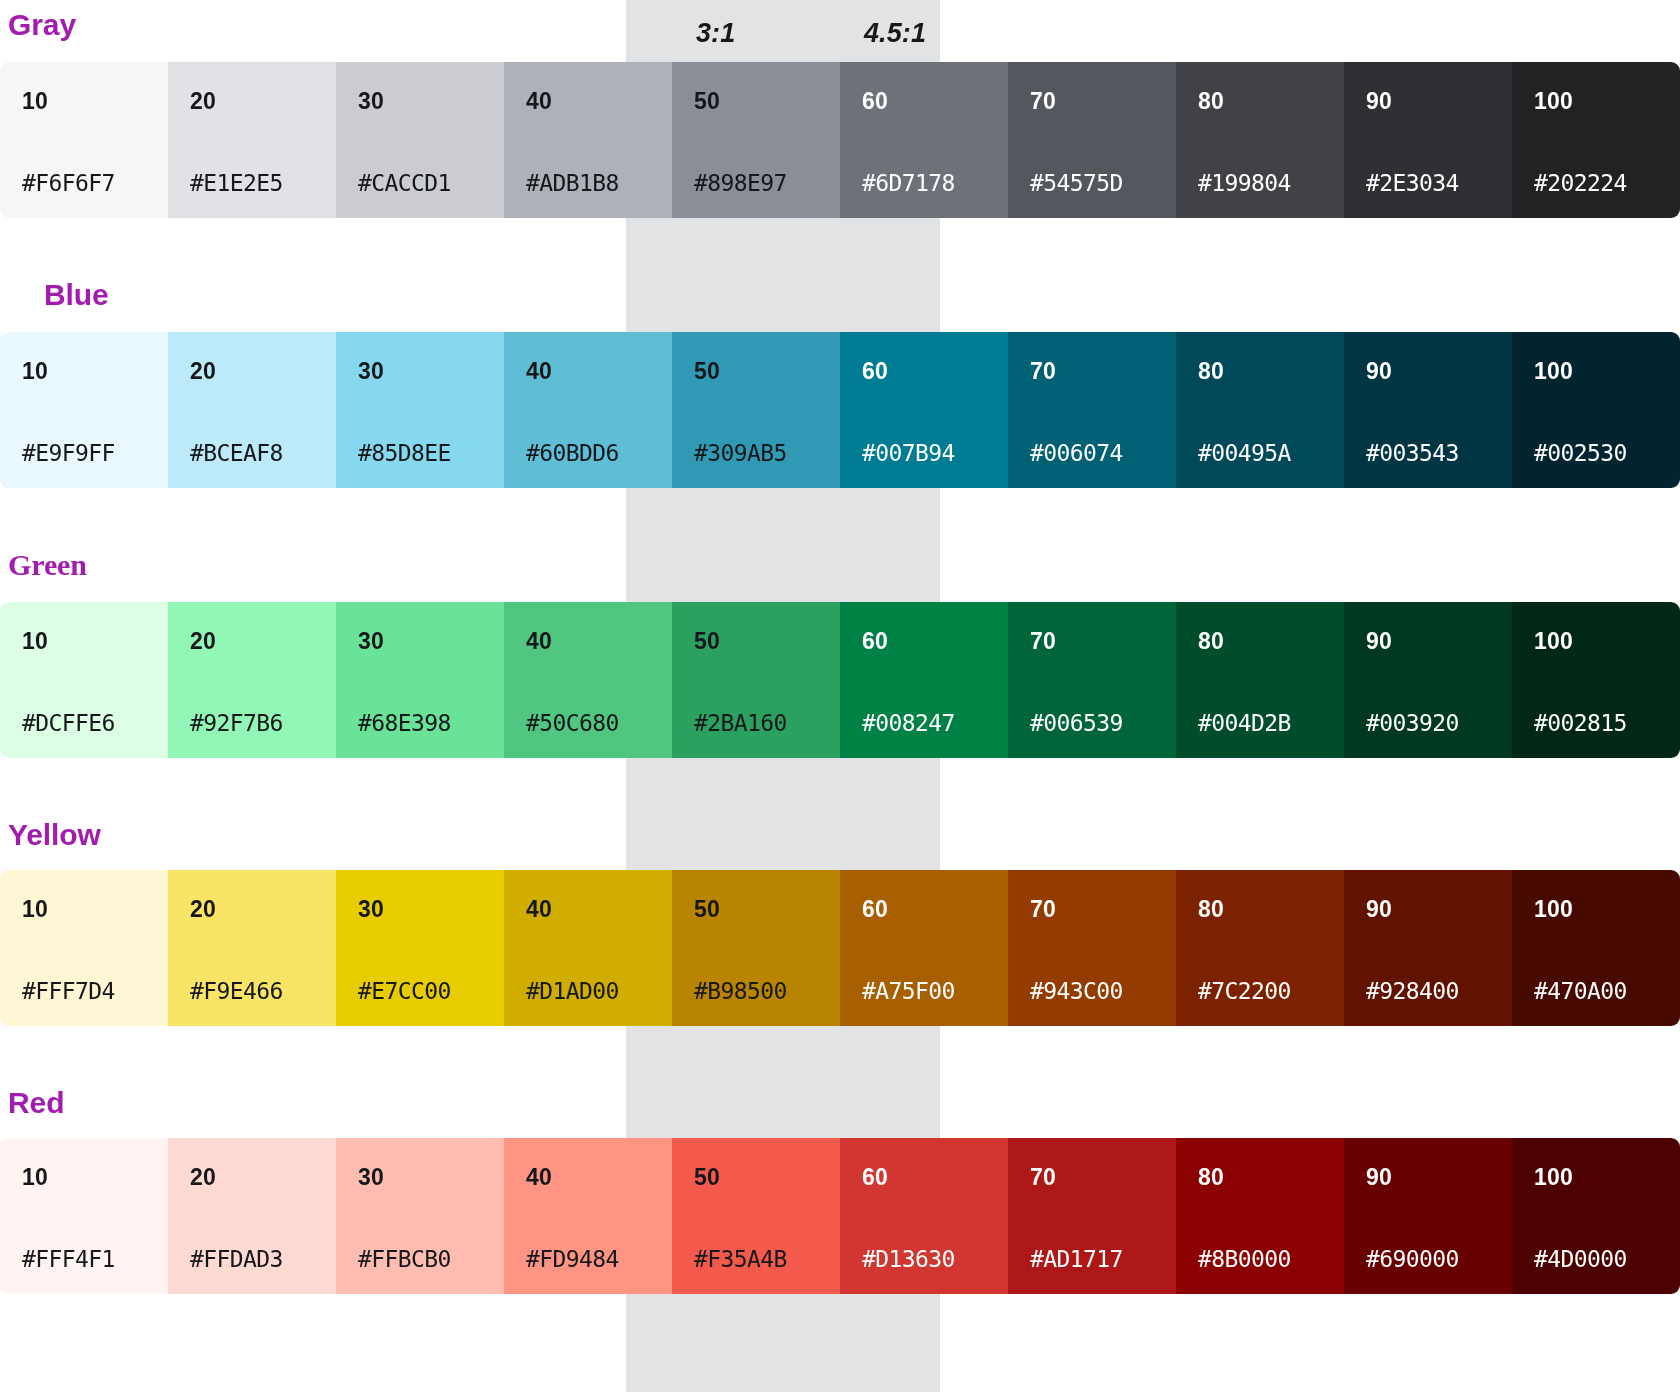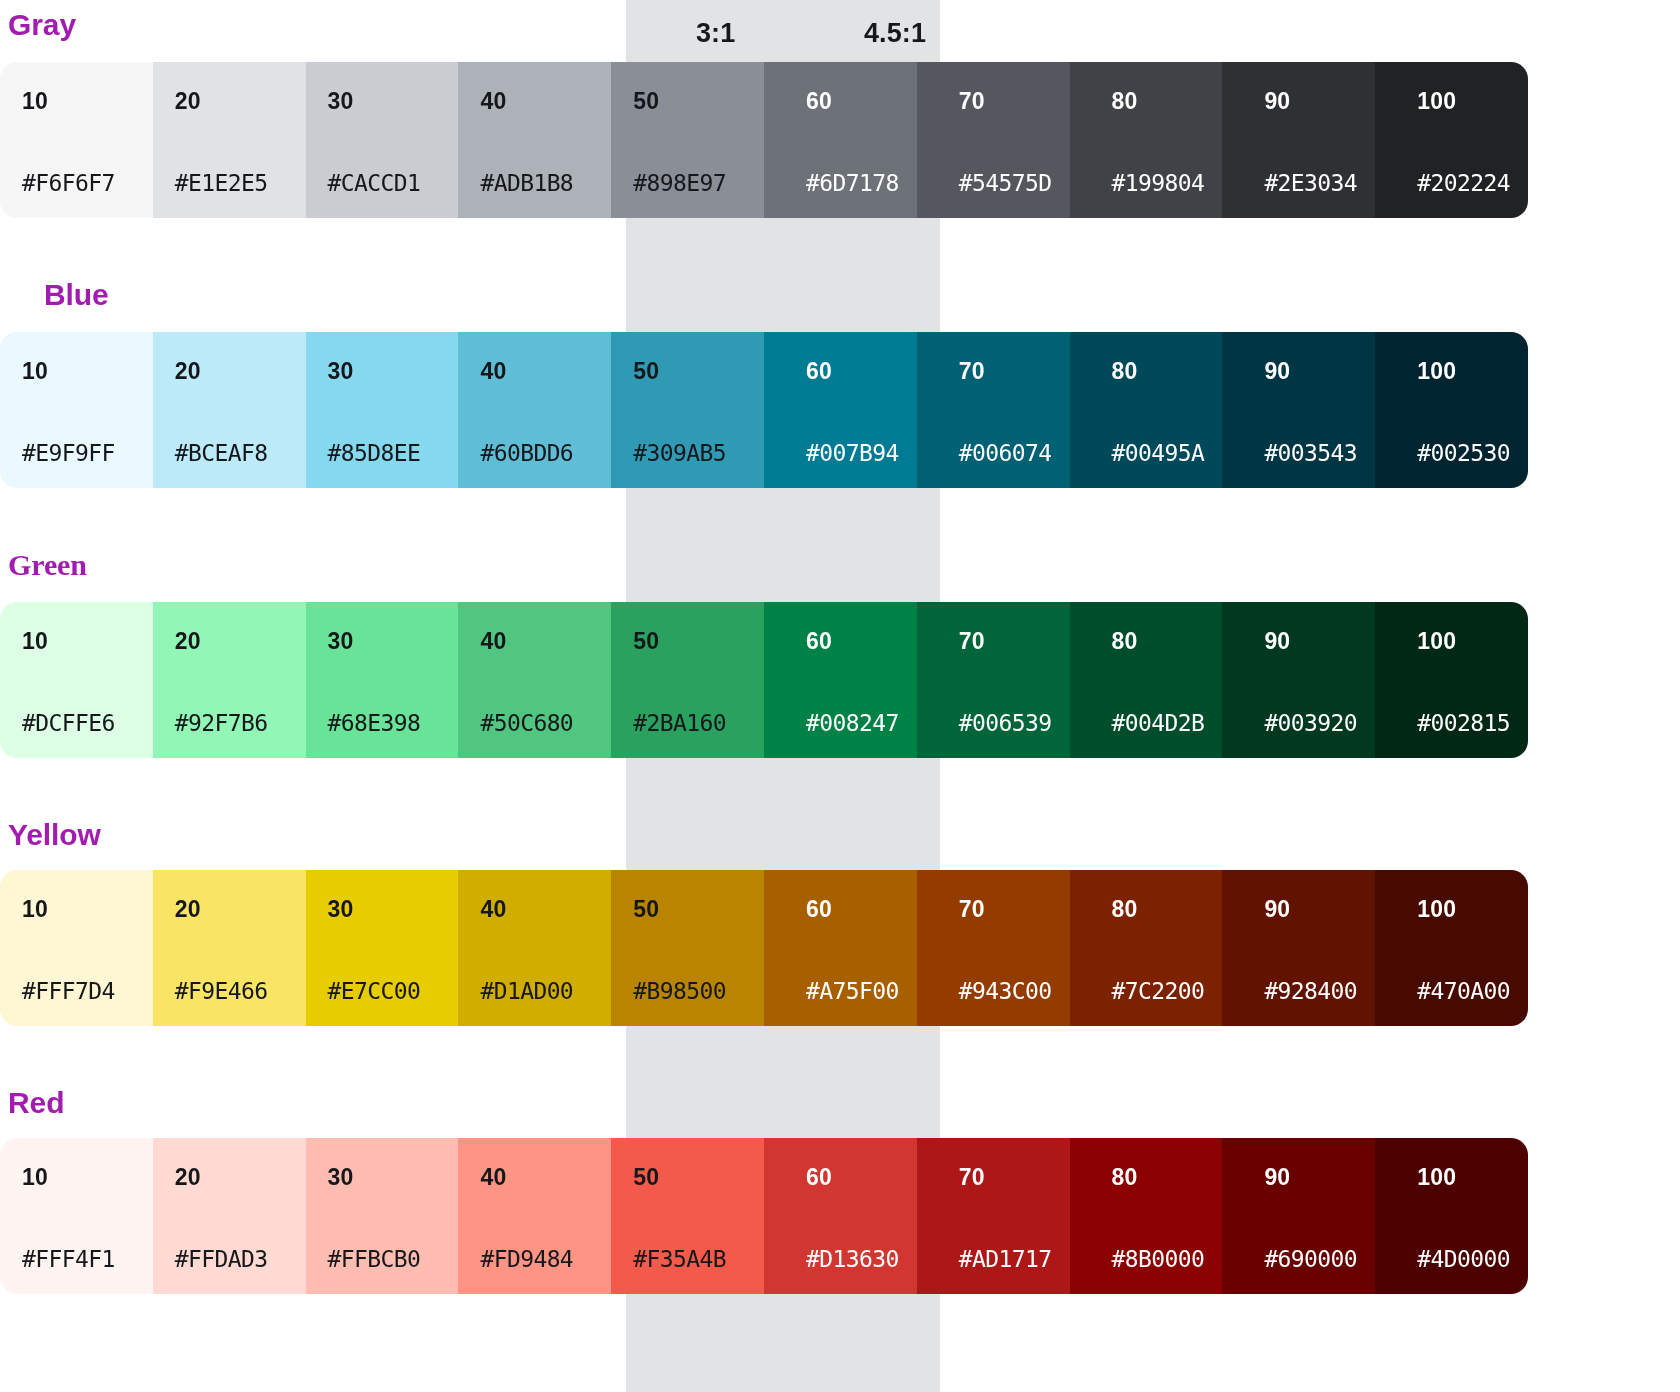--- a/index.html
+++ b/index.html
@@ -28,20 +28,21 @@
     top: 0;
     height: 66px;
     display: flex;
     align-items: center;
     z-index: 3;
     font-size: 27px;
     font-weight: 700;
     color: #17181A;
     letter-spacing: .1px;
     padding-left: 24px;
+    font-style: italic;
   }
 
   
   .family {
     position: absolute;
     left: 0;
     width: 1680px;
     z-index: 2;
   }
   .family-title {
@@ -49,24 +50,24 @@
     left: 8px;
     font-size: 30px;
     font-weight: 700;
     color: #a21caf;
     letter-spacing: -.1px;
     line-height: 1;
   }
   .swatch-row {
     position: absolute;
     left: 0;
-    width: 1528px;
+    width: 1680px;
     height: 156px;
     display: flex;
-    border-radius: 17px;
+    border-radius: 9px;
     overflow: hidden;
     z-index: 2;
   }
   .swatch {
     flex: 1 1 0;
     position: relative;
     height: 156px;
     padding-left: 22px;
   }
   .swatch .step {
@@ -78,21 +79,21 @@
   }
   .swatch .hex {
     position: absolute;
     bottom: 22px; left: 22px;
     font-size: 23px;
     font-weight: 400;
     font-family: "DejaVu Sans Mono", "Liberation Mono", monospace;
     letter-spacing: -.6px;
   }
   .swatch.dark-text .step, .swatch.dark-text .hex { color: #15171A; }
-  .swatch.light-text .step, .swatch.light-text .hex { color: #FFFFFF; margin-left: 20px; }
+  .swatch.light-text .step, .swatch.light-text .hex { color: #FFFFFF; }
 </style>
 </head>
 <body>
 
 <div id="stage">
   <div id="contrast-band" style="left: 626px; width: 314px;"></div>
   <div id="contrast-headers">
       <div class="contrast-header" style="left: 672px; width: 168px;">3:1</div>
       <div class="contrast-header" style="left: 840px; width: 168px;">4.5:1</div>
     </div>

